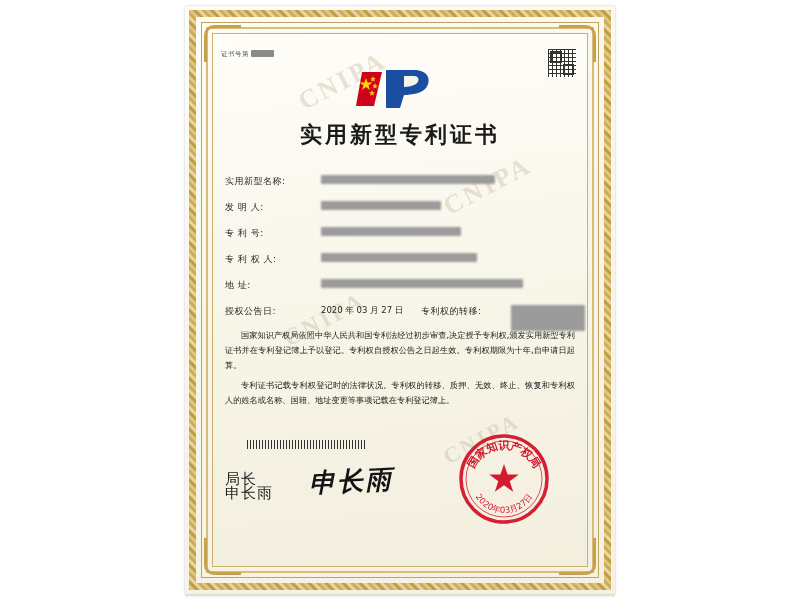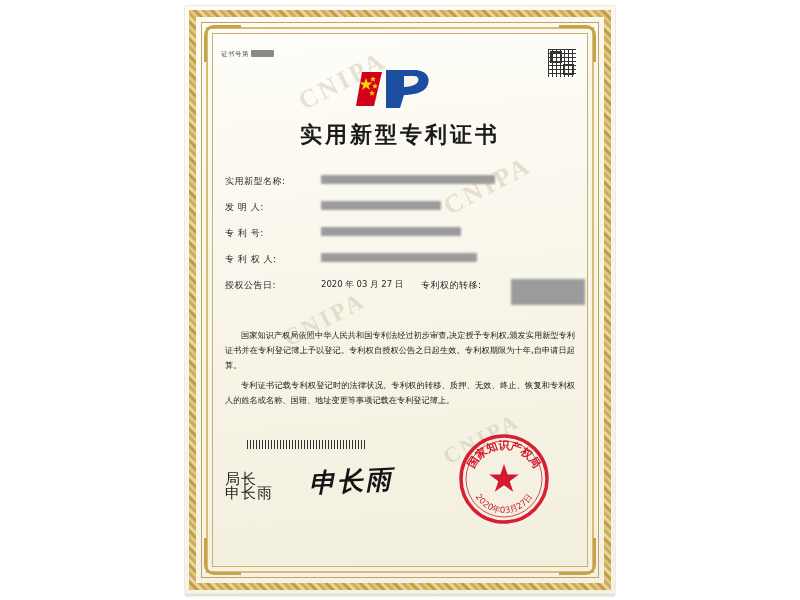--- a/index.html
+++ b/index.html
@@ -340,20 +340,24 @@
           <span class="lbl">专 利 号:</span>
           <span class="val redacted" style="width:116px">ZL 2019 2 0413389.6</span>
         </div>
 
 
         <div class="field">
           <span class="lbl">专 利 权 人:</span>
           <span class="val redacted" style="width:132px"></span>
         </div>
 
+        <div class="field">
+          <span class="lbl">地  址:</span>
+          <span class="val redacted" style="width:178px"></span>
+        </div>
 
         <div class="field">
           <span class="lbl">授权公告日:</span>
           <span class="val">2020 年 03 月 27 日</span>
           <span class="lbl2">专利权的转移:</span>
           <span class="val2 redacted" style="display:inline-block;background:#9b9b9b;color:transparent;filter:blur(0.8px);width:74px;height:26px;font-family:Liberation Mono, monospace;">CN 210613389U</span>
         </div>
 
       </div>
 

